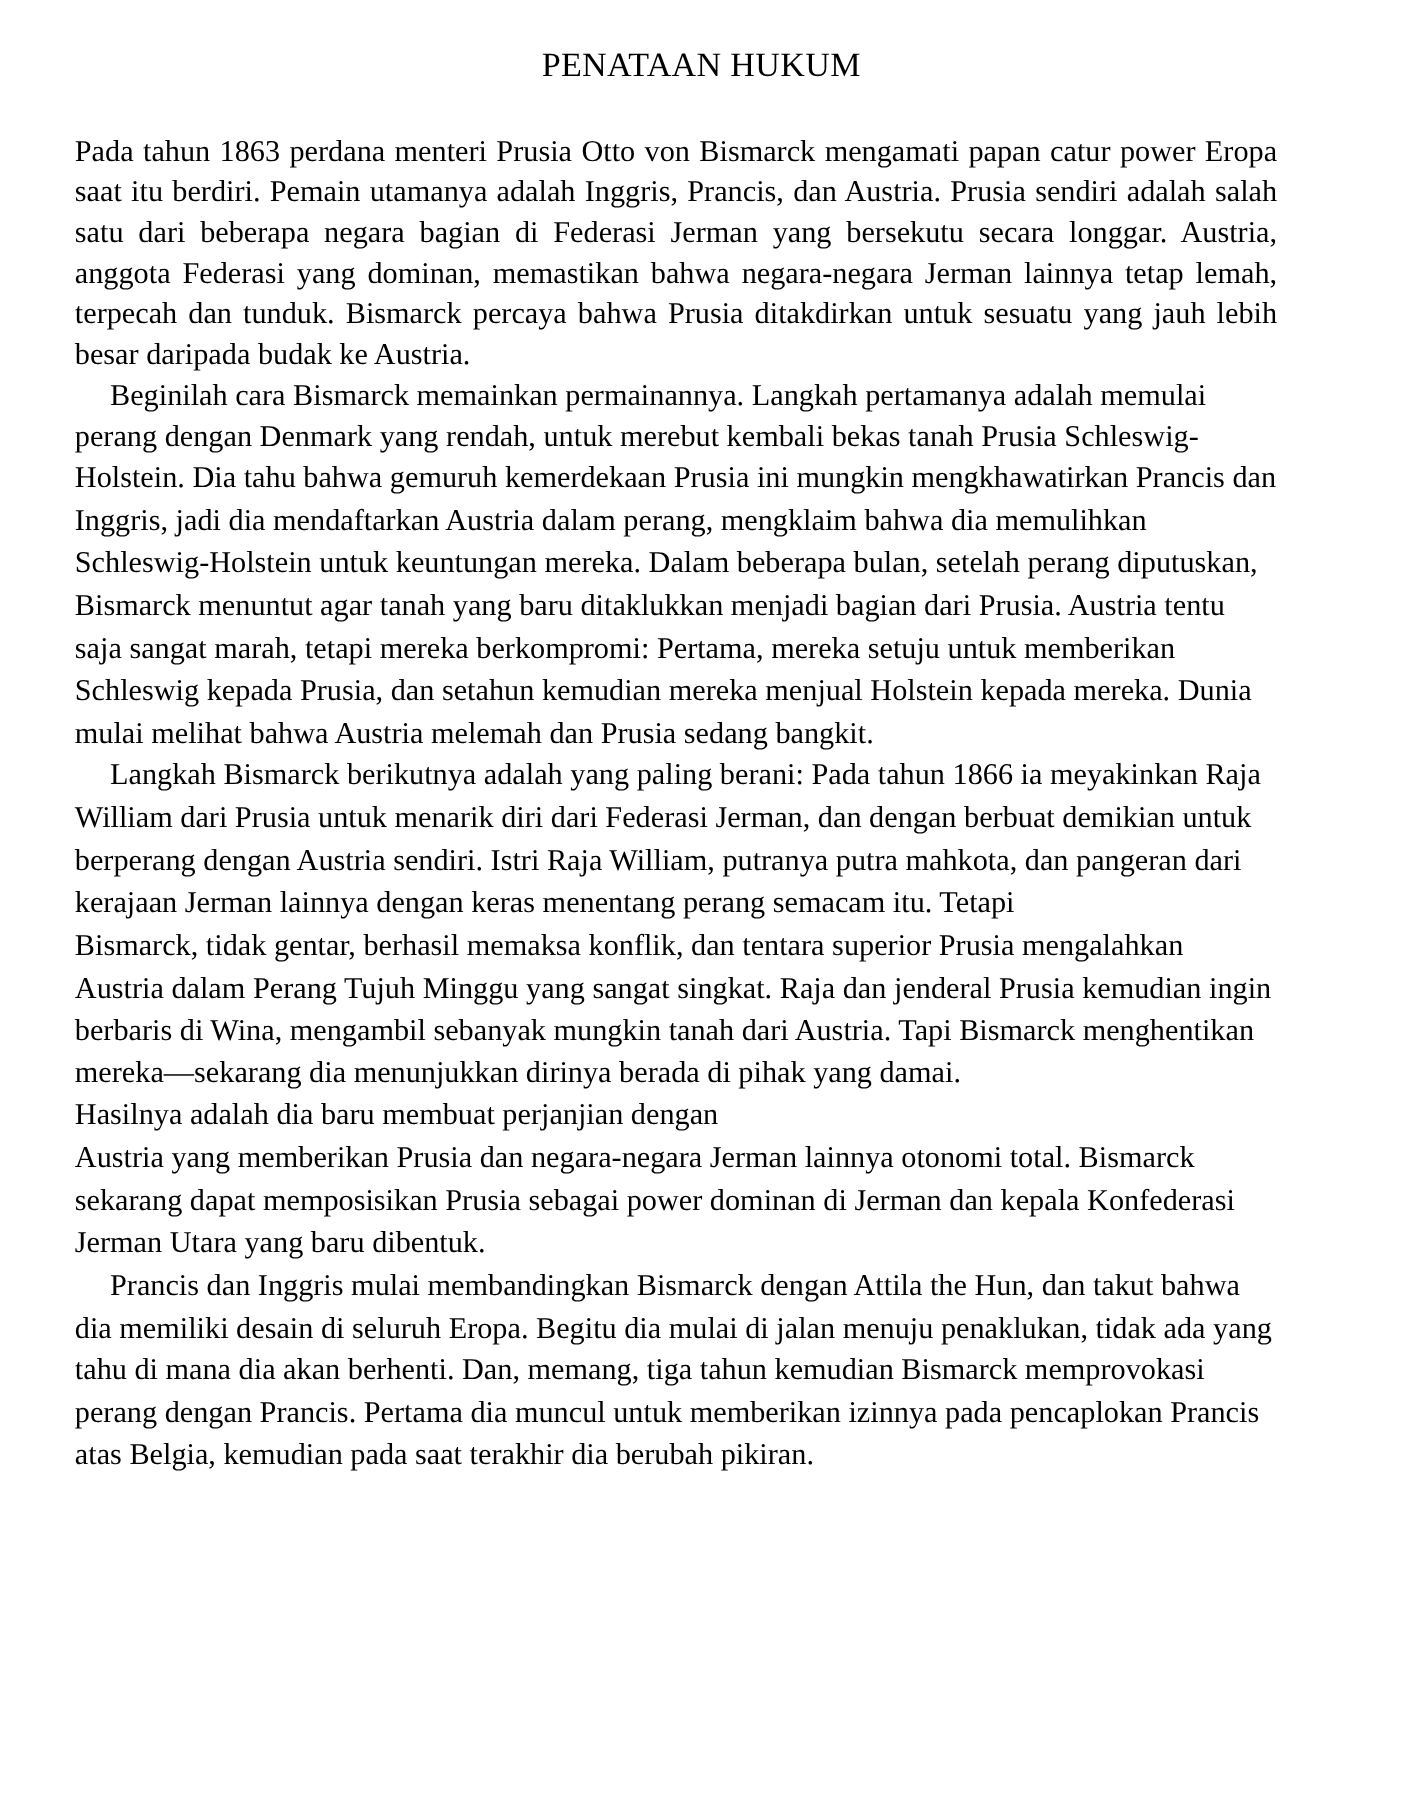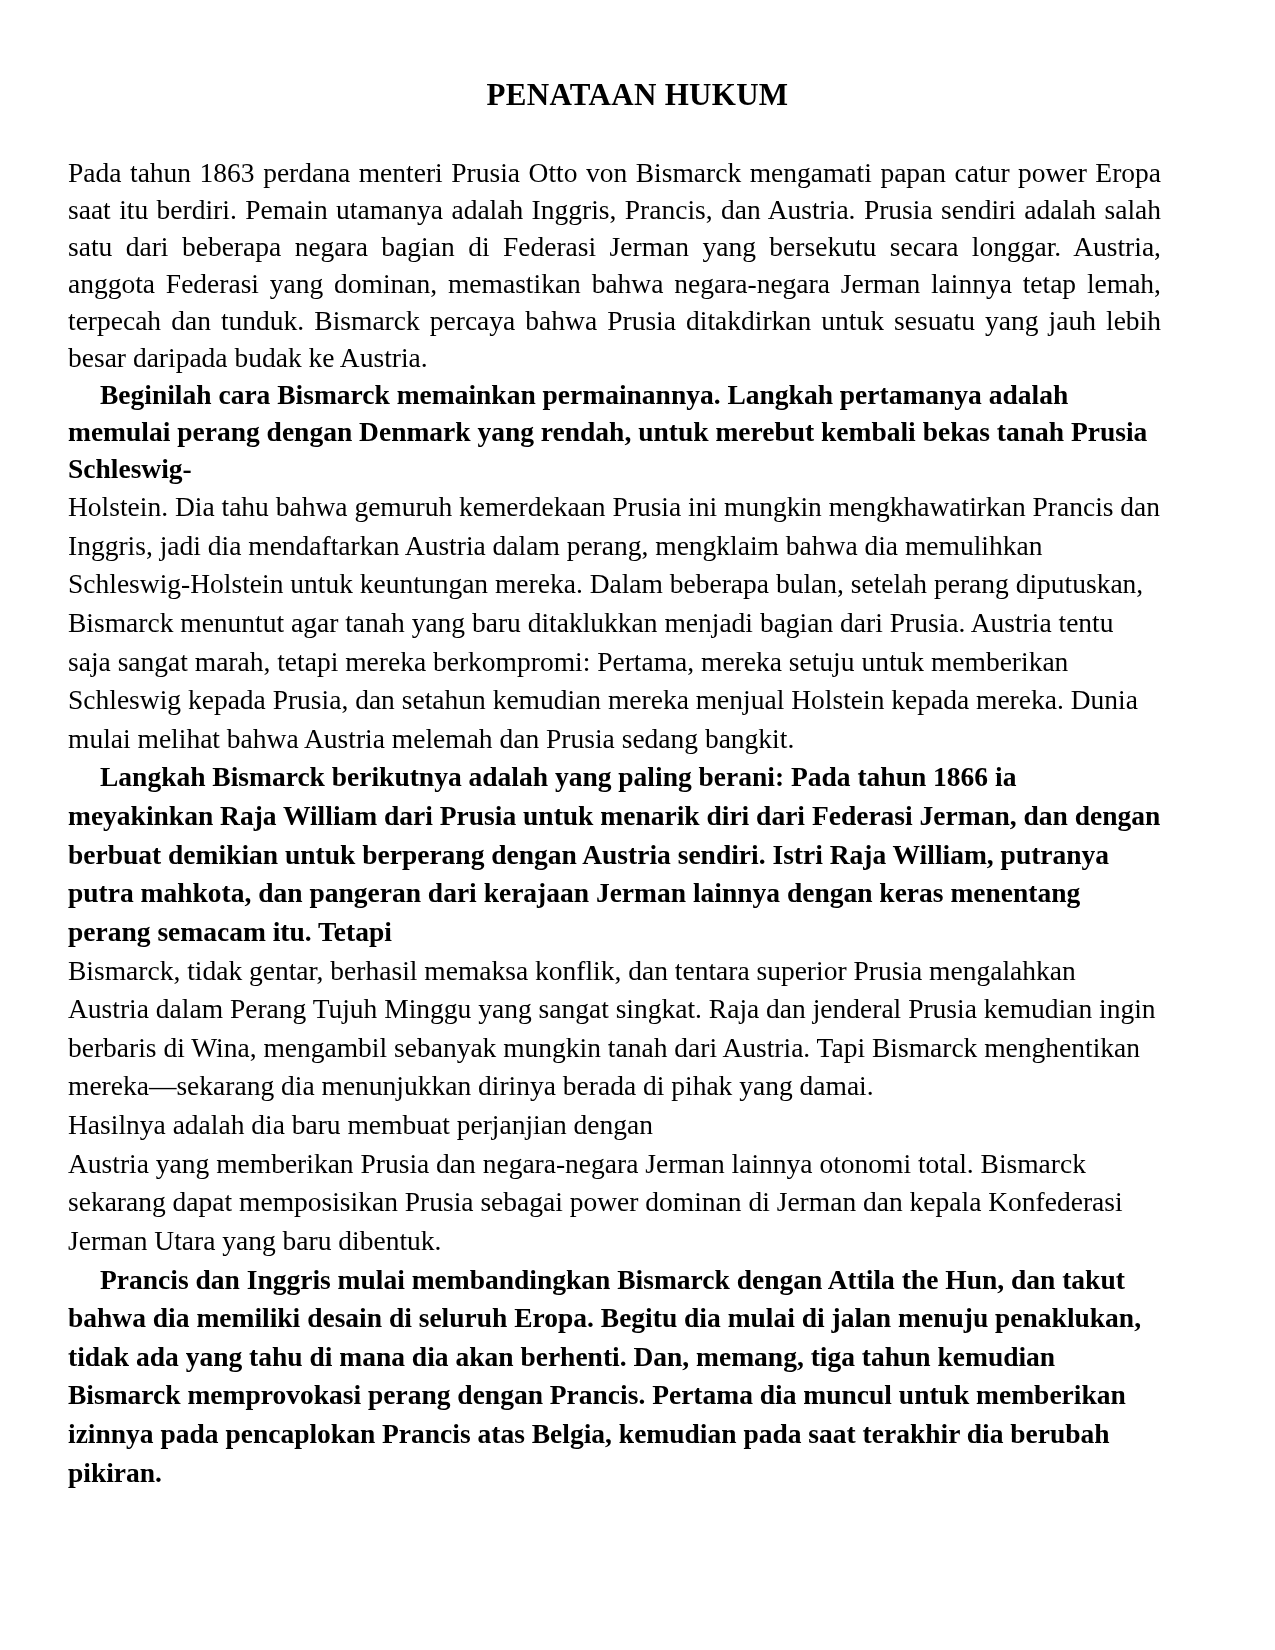--- a/index.html
+++ b/index.html
@@ -17,25 +17,25 @@
   .page {
     position: relative;
     width: 1275px;
     height: 1650px;
     background: #ffffff;
     box-sizing: border-box;
     padding: 0;
   }
   .doc-title {
     text-align: center;
-    font-weight: bold;
+    font-weight: normal;
     font-size: 31px;
     letter-spacing: 0.3px;
     margin: 0;
-    padding-top: 76px;
+    padding-top: 40px;
     line-height: 1.2;
   }
   .body-area {
     margin-top: 42px;
     padding-left: 68px;
     padding-right: 114px;
   }
   p.para {
     margin: 0;
     font-size: 27.5px;
@@ -46,21 +46,20 @@
     hyphens: none;
   }
   p.para.justified {
     text-align: justify;
   }
   p.para.left {
     text-align: left;
   }
   p.para.indent {
     text-indent: 32px;
-    font-weight: bold;
   }
   p.para.loose {
     line-height: 1.405;
   }
   
 </style>
 </head>
 <body>
 
 <div class="page">

